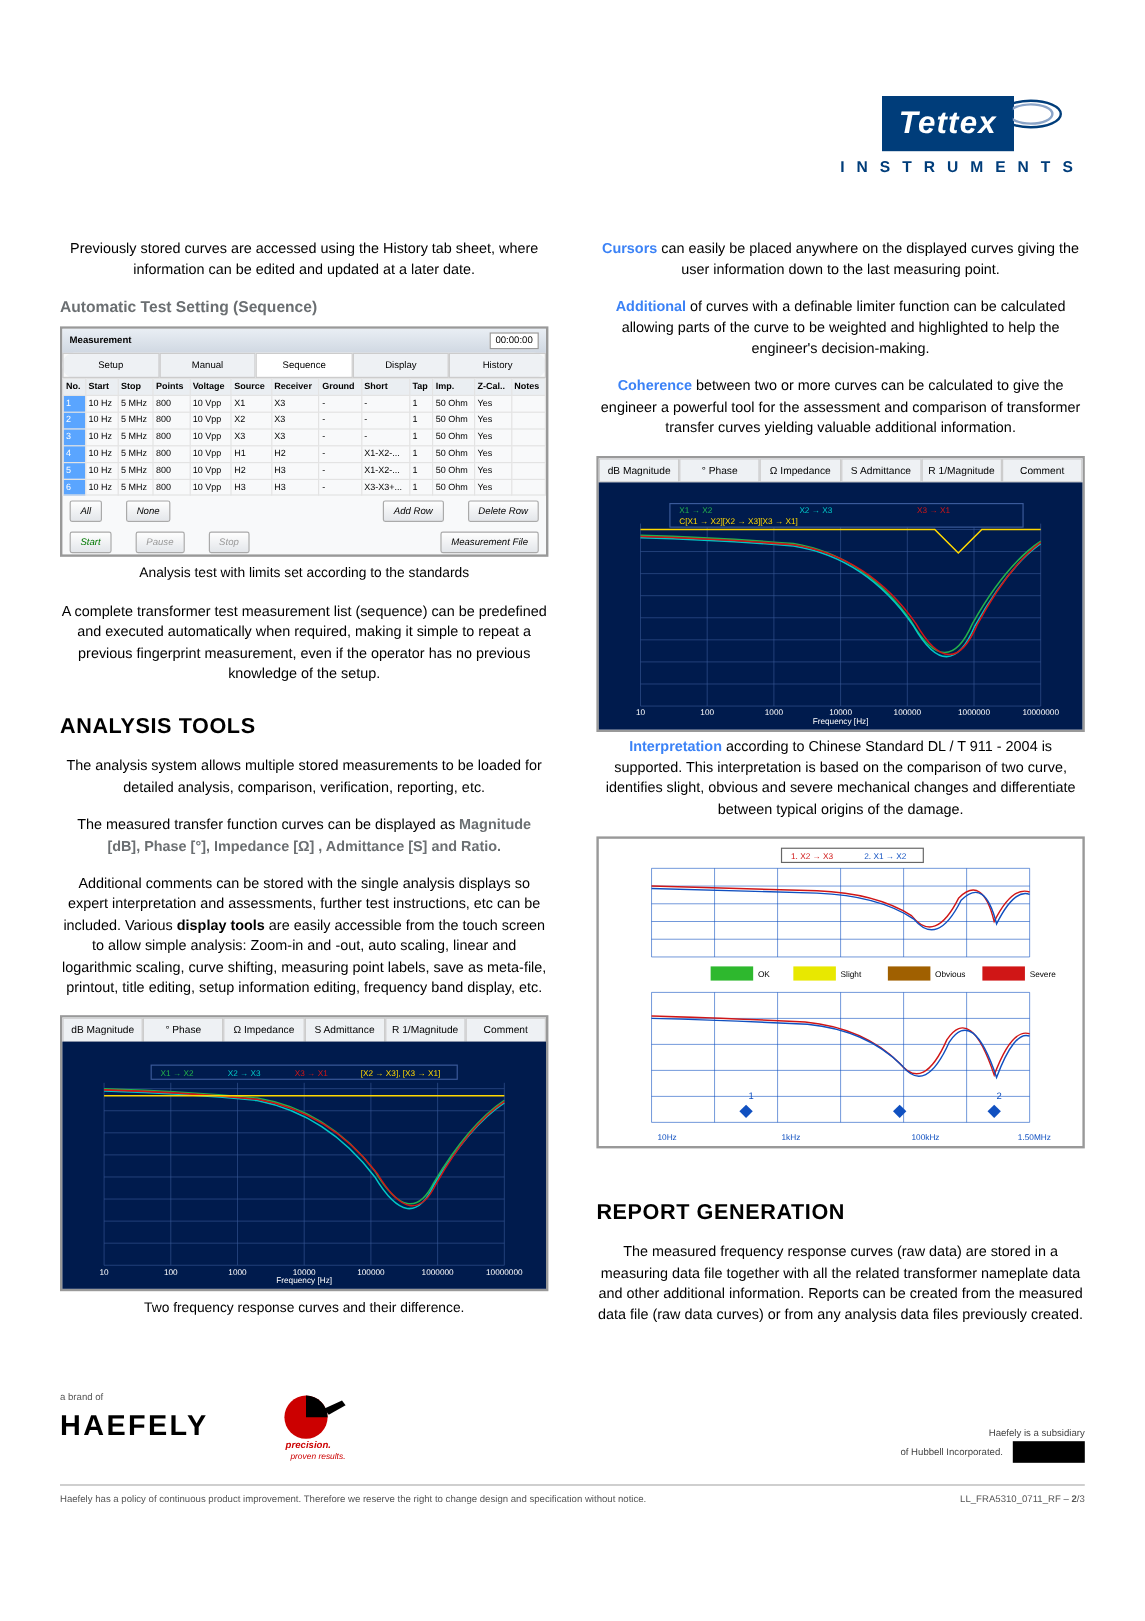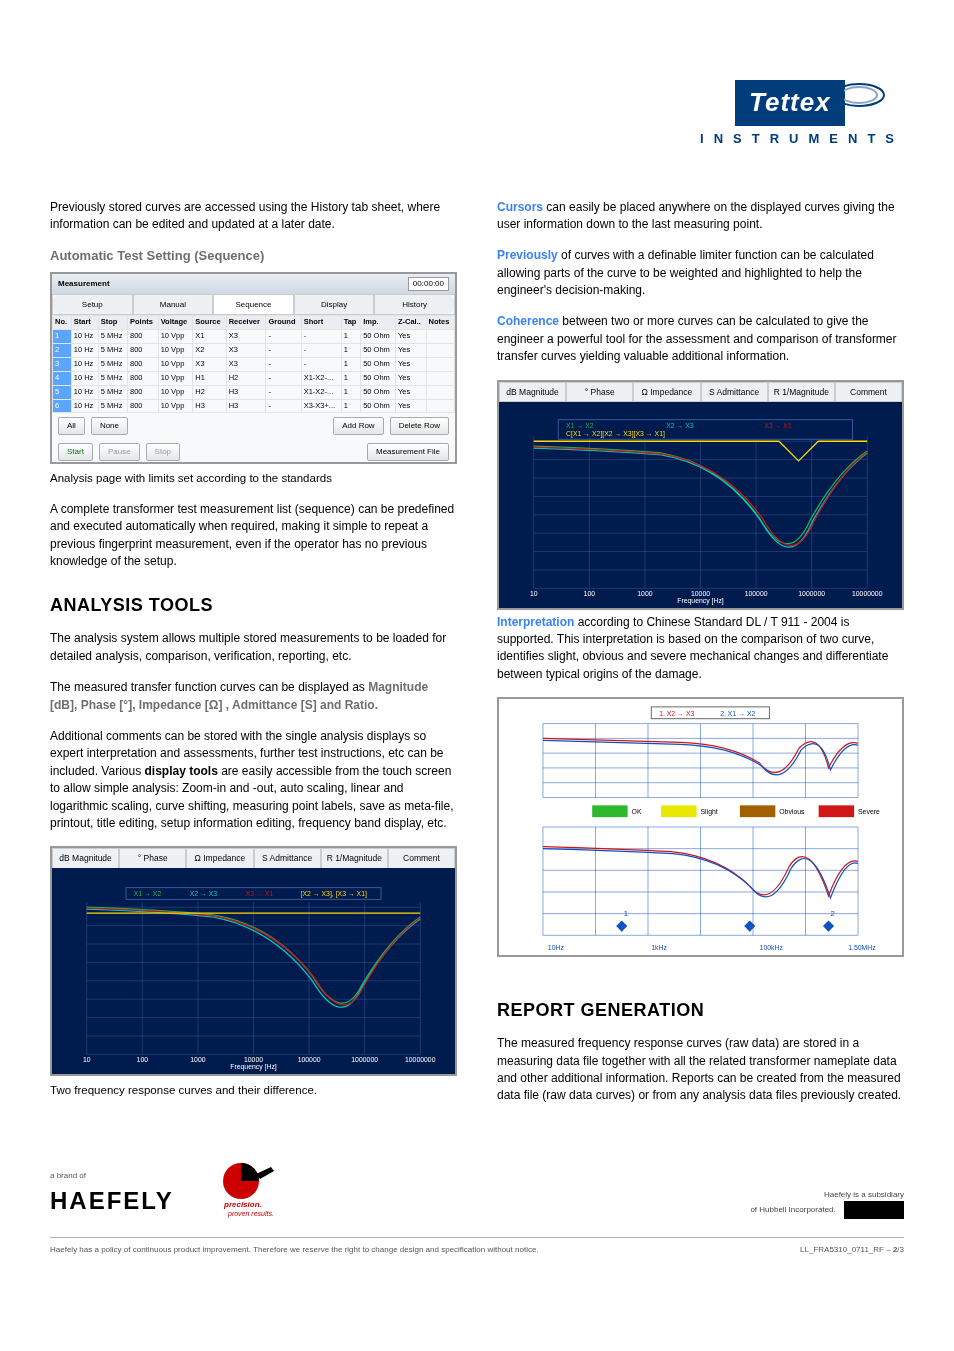--- a/index.html
+++ b/index.html
@@ -26,21 +26,21 @@
   .logo-top .brand-sub {
     color: #003d7a;
     letter-spacing: 10px;
     font-size: 13px;
     font-weight: bold;
     margin-top: 4px;
     display: block;
   }
   .columns { display: flex; gap: 40px; }
   .col { flex: 1; }
-  .col p { margin-bottom: 14px; }
+  .col p { margin-bottom: 14px; text-align: center; }
   h2 {
     font-family: "Arial Narrow", Arial, sans-serif;
     font-weight: bold;
     font-size: 18px;
     letter-spacing: 0.5px;
     margin: 22px 0 12px 0;
     text-transform: uppercase;
   }
   .subhead {
     font-weight: bold;
@@ -57,38 +57,38 @@
     margin: 4px 0 4px 0;
   }
   
   .fig-seq { height: 192px; font-size: 8px; }
   .fig-seq .winbar { background: linear-gradient(#e9eef4,#d0d8e2); padding: 3px 6px; display:flex; align-items:center; gap:8px;}
   .fig-seq .tabbar { display:flex; background:#eef1f4; font-size:8px;border-radius:10px;}
   .fig-seq .tabbar span{ flex:1; text-align:center; padding:4px 2px; border:1px solid #ccc;}
   .fig-seq table { width:100%; border-collapse:collapse; font-size:7.5px;}
   .fig-seq th, .fig-seq td{ border:1px solid #e3e3e3; padding:1px 2px; text-align:left; white-space:nowrap;}
   .fig-seq th{ background:#eaeef2;}
-  .fig-seq .btnbar{ display:flex; gap:6px; padding:4px 6px; margin-top:auto; font-size:8px;}
+  .fig-seq .btnbar{ display:flex; gap:20px; padding:4px 6px; margin-top:auto; font-size:8px;font-style:italic;}
   .fig-seq .btn{ border:1px solid #aaa; background:linear-gradient(#fefefe,#e3e6ea); padding:2px 8px; border-radius:2px;}
   .fig-seq-inner{ display:flex; flex-direction:column; height:100%;}
   
   .fig-chart { height: 230px; position:relative; }
   .chart-tabs{ display:flex; font-size:8.5px; background:#eef1f4;}
   .chart-tabs span{ flex:1; text-align:center; padding:3px 2px; border:1px solid #ccc;}
   .chart-body{ position:absolute; top:20px; left:0; right:0; bottom:0; background:#001b4d;}
   .chart-body svg{ width:100%; height:100%; display:block;}
   .grid-line{ stroke:#3a5a9a; stroke-width:0.5;}
   .axis-text{ fill:#fff; font-size:7px;}
   
   .fig-interp{ height:260px; background:#fff;}
   .fig-interp svg{ width:100%; height:100%; display:block;}
   .interp-grid{ stroke:#1050c0; stroke-width:0.5;}
   
   .footer{ margin-top:40px; display:flex; align-items:flex-end; justify-content:space-between; gap:20px;}
-  .footer-left{ display:flex; align-items:flex-end; gap:42px;}
+  .footer-left{ display:flex; gap:56px;}
   .brand-haefely{ font-family:"Arial Black",Arial; font-weight:900; font-size:24px; letter-spacing:2px; position:relative;}
   .brand-haefely-tag{ font-size:8px; color:#555; letter-spacing:0; margin-bottom:2px;}
   .footer-right{ text-align:right; font-size:8px; color:#444;}
   .footer-right .smalllogo{ display:inline-block; width:60px; height:18px; background:#000; margin-left:6px; vertical-align:middle;}
   hr.rule{ border:none; border-top:1px solid #b0b0b0; margin:18px 0 6px 0;}
   .footnote{ display:flex; justify-content:space-between; font-size:8px; color:#555;}
   .precision-badge{ width:78px; height:60px; position:relative;}
   .precision-badge svg{ width:100%; height:100%;}
 </style>
 </head>
@@ -245,21 +245,21 @@
         <div class="btnbar">
           <span class="btn" style="color:#070">Start</span>
           <span class="btn" style="color:#999">Pause</span>
           <span class="btn" style="color:#999">Stop</span>
           <span style="flex:1"></span>
           <span class="btn">Measurement File</span>
         </div>
       </div>
     </div>
 
-    <p class="caption">Analysis page with limits set according to the standards</p>
+    <p class="caption">Analysis test with limits set according to the standards</p>
     <p>A complete transformer test measurement list (sequence) can be predefined and executed automatically when required, making it simple to repeat a previous fingerprint measurement, even if the operator has no previous knowledge of the setup.</p>
 
     <h2>ANALYSIS TOOLS</h2>
     <p>The analysis system allows multiple stored measurements to be loaded for detailed analysis, comparison, verification, reporting, etc.</p>
     <p>
       <span>The measured transfer function curves can be displayed as </span><b class="lead" style="color:#6b6f72">Magnitude [dB], Phase [°], Impedance [Ω] , Admittance [S] and Ratio.</b>
     </p>
     <p>
       <span>Additional comments can be stored with the single analysis displays so expert interpretation and assessments, further test instructions, etc can be included. Various </span><b>display tools</b><span> are easily accessible from the touch screen to allow simple analysis: Zoom-in and -out, auto scaling, linear and logarithmic scaling, curve shifting, measuring point labels, save as meta-file, printout, title editing, setup information editing, frequency band display, etc.</span>
     </p>
@@ -311,21 +311,21 @@
           <text x="248" y="29" fill="#ffd800" font-size="7">[X2 → X3], [X3 → X1]</text>
           <text x="200" y="205" class="axis-text" text-anchor="middle">Frequency [Hz]</text>
         </svg>
       </div>
     </div>
     <p class="caption">Two frequency response curves and their difference.</p>
   </div>
 
   <div class="col">
     <p><b class="lead">Cursors</b><span> can easily be placed anywhere on the displayed curves giving the user information down to the last measuring point.</span></p>
-    <p><b class="lead">Previously</b><span> of curves with a definable limiter function can be calculated allowing parts of the curve to be weighted and highlighted to help the engineer's decision-making.</span></p>
+    <p><b class="lead">Additional</b><span> of curves with a definable limiter function can be calculated allowing parts of the curve to be weighted and highlighted to help the engineer's decision-making.</span></p>
     <p><b class="lead">Coherence</b><span> between two or more curves can be calculated to give the engineer a powerful tool for the assessment and comparison of transformer transfer curves yielding valuable additional information.</span></p>
 
     <div class="figure fig-chart">
       <div class="chart-tabs">
         <span>dB  Magnitude</span>
         <span>°  Phase</span>
         <span>Ω  Impedance</span>
         <span>S  Admittance</span>
         <span>R  1/Magnitude</span>
         <span>Comment</span>

